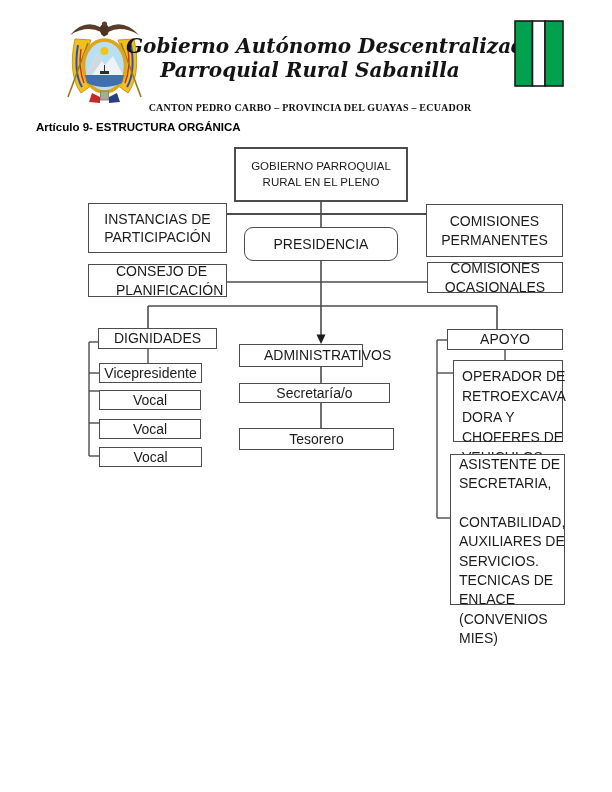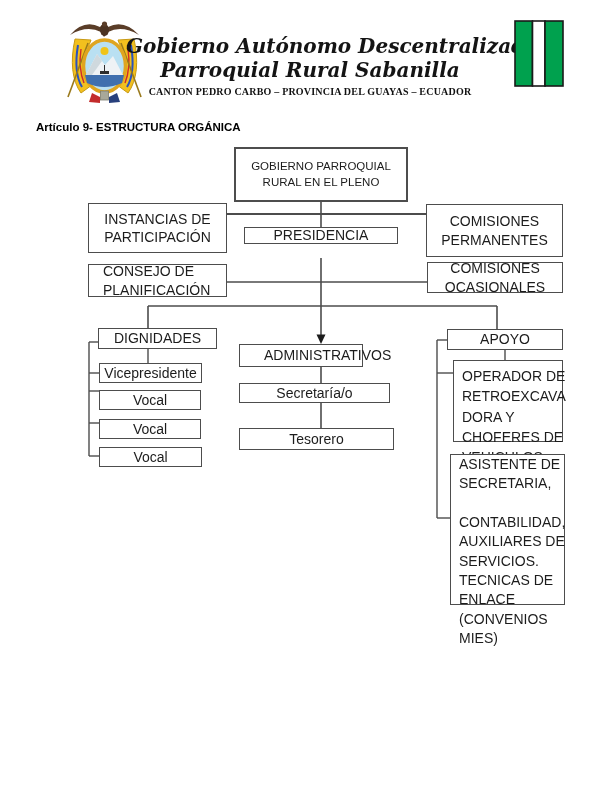--- a/index.html
+++ b/index.html
@@ -10,41 +10,41 @@
   
   .coat{position:absolute;left:62px;top:13px;width:85px;height:92px;}
   .flag{position:absolute;left:514px;top:20px;width:50px;height:67px;}
   .title-block{position:absolute;left:126px;top:34px;width:368px;text-align:center;}
   .title-line{
     font-family:"DejaVu Serif", serif;font-style:italic;font-weight:bold;
     font-size:20px;line-height:24px;color:#141414;white-space:nowrap;
   }
   .subtitle{
     font-family:"Liberation Serif", serif;font-weight:bold;font-size:10px;
-    letter-spacing:.2px;margin-top:4px;color:#111;white-space:nowrap;
+    letter-spacing:.2px;margin-top:20px;color:#111;white-space:nowrap;
   }
   .article-title{
     position:absolute;left:36px;top:121px;font-size:11.5px;font-weight:bold;color:#000;
   }
   
   .connectors{position:absolute;left:0;top:0;width:612px;height:792px;}
   .box{
     position:absolute;box-sizing:border-box;border:1.5px solid #4d4d4d;background:#fff;
     display:flex;align-items:center;justify-content:center;text-align:center;
     font-size:14px;line-height:1.32;color:#1c1c1c;white-space:pre-line;
   }
   .box.lg{font-size:11.5px;border-width:2px;}
   .box.left{justify-content:flex-start;text-align:left;}
   .box.topleft{align-items:flex-start;justify-content:flex-start;text-align:left;}
   
   .b-pleno{left:234px;top:147px;width:174px;height:55px;}
   .b-instancias{left:88px;top:203px;width:139px;height:50px;}
   .b-comperm{left:426px;top:204px;width:137px;height:53px;}
-  .b-presidencia{left:244px;top:227px;width:154px;height:17px;}
-  .b-consejo{left:88px;top:264px;width:139px;height:33px;padding-left:14px;}
+  .b-presidencia{left:244px;top:227px;width:154px;height:34px;border-radius:9px;}
+  .b-consejo{left:88px;top:264px;width:139px;height:33px;padding-left:27px;}
   .b-comocas{left:427px;top:262px;width:136px;height:31px;}
   .b-dignidades{left:98px;top:328px;width:119px;height:21px;}
   .b-vice{left:99px;top:363px;width:103px;height:20px;}
   .b-vocal1{left:99px;top:390px;width:102px;height:20px;}
   .b-vocal2{left:99px;top:419px;width:102px;height:20px;}
   .b-vocal3{left:99px;top:447px;width:103px;height:20px;}
   .b-admin{left:239px;top:344px;width:124px;height:23px;padding-left:24px;}
   .b-secretaria{left:239px;top:383px;width:151px;height:20px;}
   .b-tesorero{left:239px;top:428px;width:155px;height:22px;}
   .b-apoyo{left:447px;top:329px;width:116px;height:21px;}

